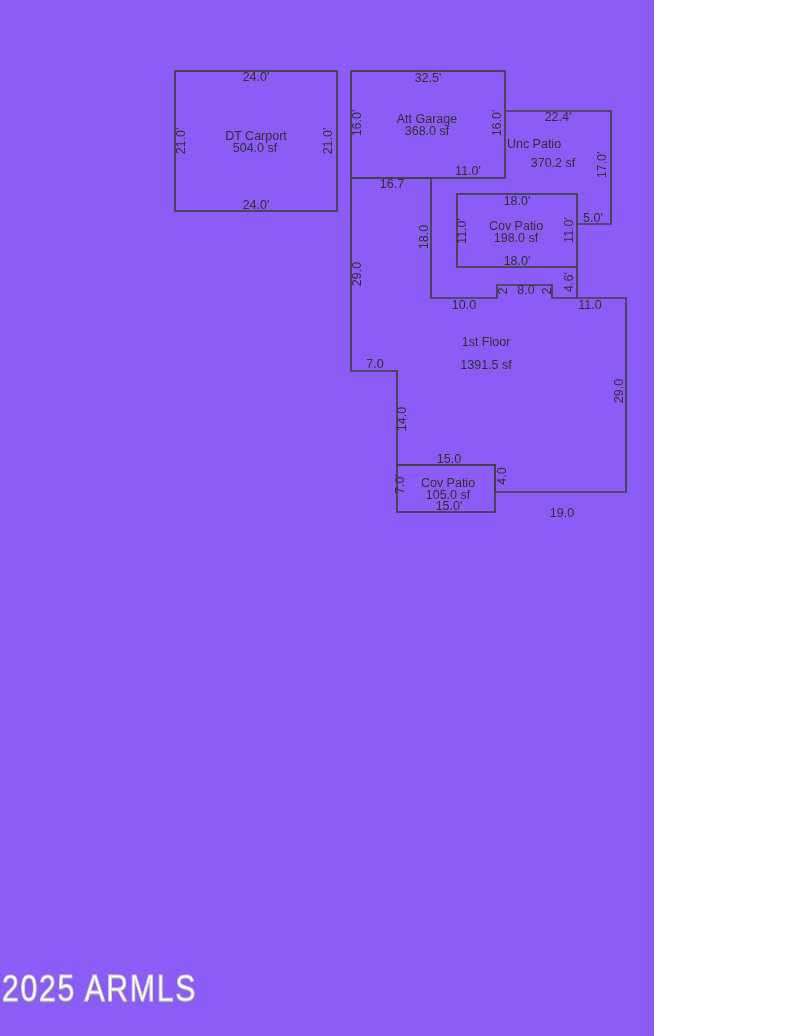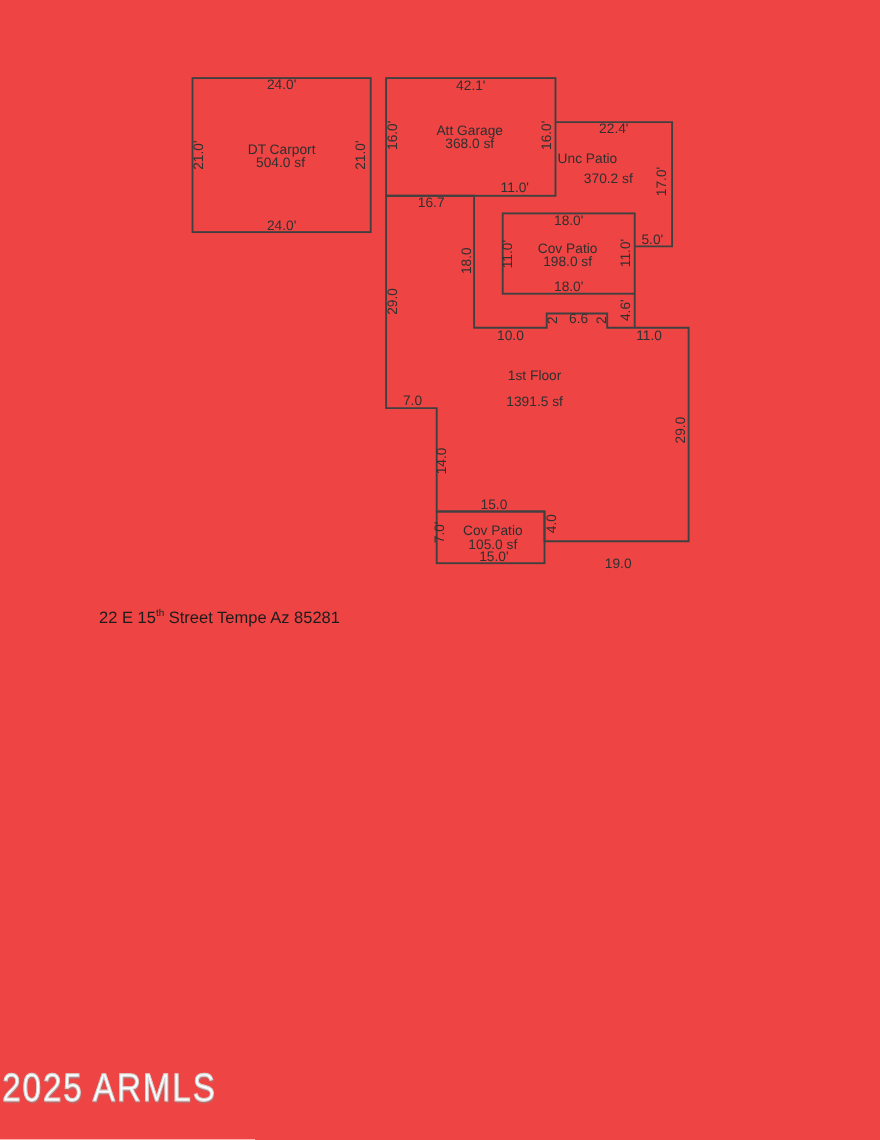--- a/index.html
+++ b/index.html
@@ -1,20 +1,20 @@
 <!DOCTYPE html>
 <html><head>
 <meta charset="utf-8">
 <style>
   * { margin:0; padding:0; box-sizing:border-box; }
   html,body { background:#ffffff; }
   .page {
     position:relative;
-    width:800px; height:1036px;
-    background:#ef4444;
+    width:654px; height:1036px;
+    background:#8b5cf6;
     overflow:hidden;
     font-family:"Liberation Sans", sans-serif;
   }
   svg.plan { position:absolute; left:0; top:0; }
   svg.plan * { fill:none; stroke:#404040; stroke-width:1.7; stroke-linejoin:miter; }
   .lbl {
     position:absolute;
     transform:translate(-50%,-50%);
     font-size:12.5px;
     line-height:1;
@@ -63,21 +63,21 @@
     <rect x="397" y="465" width="98" height="47"></rect>
   </svg>
 
   <span class="lbl" style="left:256px;top:77px">24.0'</span>
   <span class="lbl" style="left:256px;top:205px">24.0'</span>
   <span class="lbl v" style="left:181px;top:141px">21.0'</span>
   <span class="lbl v" style="left:328px;top:141px">21.0'</span>
   <span class="lbl" style="left:256px;top:136px">DT Carport</span>
   <span class="lbl" style="left:255px;top:148px">504.0 sf</span>
 
-  <span class="lbl" style="left:428px;top:78px">42.1'</span>
+  <span class="lbl" style="left:428px;top:78px">32.5'</span>
   <span class="lbl v" style="left:357px;top:123px">16.0'</span>
   <span class="lbl v" style="left:497px;top:123px">16.0'</span>
   <span class="lbl" style="left:468px;top:171px">11.0'</span>
   <span class="lbl" style="left:427px;top:119px">Att Garage</span>
   <span class="lbl" style="left:427px;top:131px">368.0 sf</span>
 
   <span class="lbl" style="left:558px;top:117px">22.4'</span>
   <span class="lbl" style="left:534px;top:144px">Unc Patio</span>
   <span class="lbl" style="left:553px;top:163px">370.2 sf</span>
   <span class="lbl v" style="left:602px;top:165px">17.0'</span>
@@ -87,36 +87,35 @@
   <span class="lbl" style="left:516px;top:226px">Cov Patio</span>
   <span class="lbl" style="left:516px;top:238px">198.0 sf</span>
   <span class="lbl v" style="left:462px;top:231px">11.0'</span>
   <span class="lbl v" style="left:569px;top:230px">11.0'</span>
   <span class="lbl" style="left:517px;top:261px">18.0'</span>
 
   <span class="lbl" style="left:392px;top:184px">16.7</span>
   <span class="lbl v" style="left:424px;top:237px">18.0</span>
   <span class="lbl v" style="left:569px;top:282px">4.6'</span>
   <span class="lbl v" style="left:503px;top:291px">2</span>
-  <span class="lbl" style="left:526px;top:290px">6.6</span>
+  <span class="lbl" style="left:526px;top:290px">8.0</span>
   <span class="lbl v" style="left:547px;top:291px">2</span>
   <span class="lbl" style="left:464px;top:305px">10.0</span>
   <span class="lbl" style="left:590px;top:305px">11.0</span>
   <span class="lbl" style="left:486px;top:342px">1st Floor</span>
   <span class="lbl" style="left:486px;top:365px">1391.5 sf</span>
   <span class="lbl v" style="left:357px;top:274px">29.0</span>
   <span class="lbl" style="left:375px;top:364px">7.0</span>
   <span class="lbl v" style="left:402px;top:419px">14.0</span>
   <span class="lbl v" style="left:619px;top:391px">29.0</span>
   <span class="lbl" style="left:562px;top:513px">19.0</span>
 
   <span class="lbl" style="left:449px;top:459px">15.0</span>
   <span class="lbl" style="left:448px;top:483px">Cov Patio</span>
   <span class="lbl" style="left:448px;top:495px">105.0 sf</span>
   <span class="lbl" style="left:449px;top:506px">15.0'</span>
   <span class="lbl v" style="left:400px;top:484px">7.0'</span>
   <span class="lbl v" style="left:502px;top:476px">4.0</span>
 
-  <div class="address"><span>22 E 15</span><sup>th</sup><span> Street Tempe Az 85281</span></div>
 
   <div class="watermark">2025 ARMLS</div>
 
 </div>
 
 </body></html>

